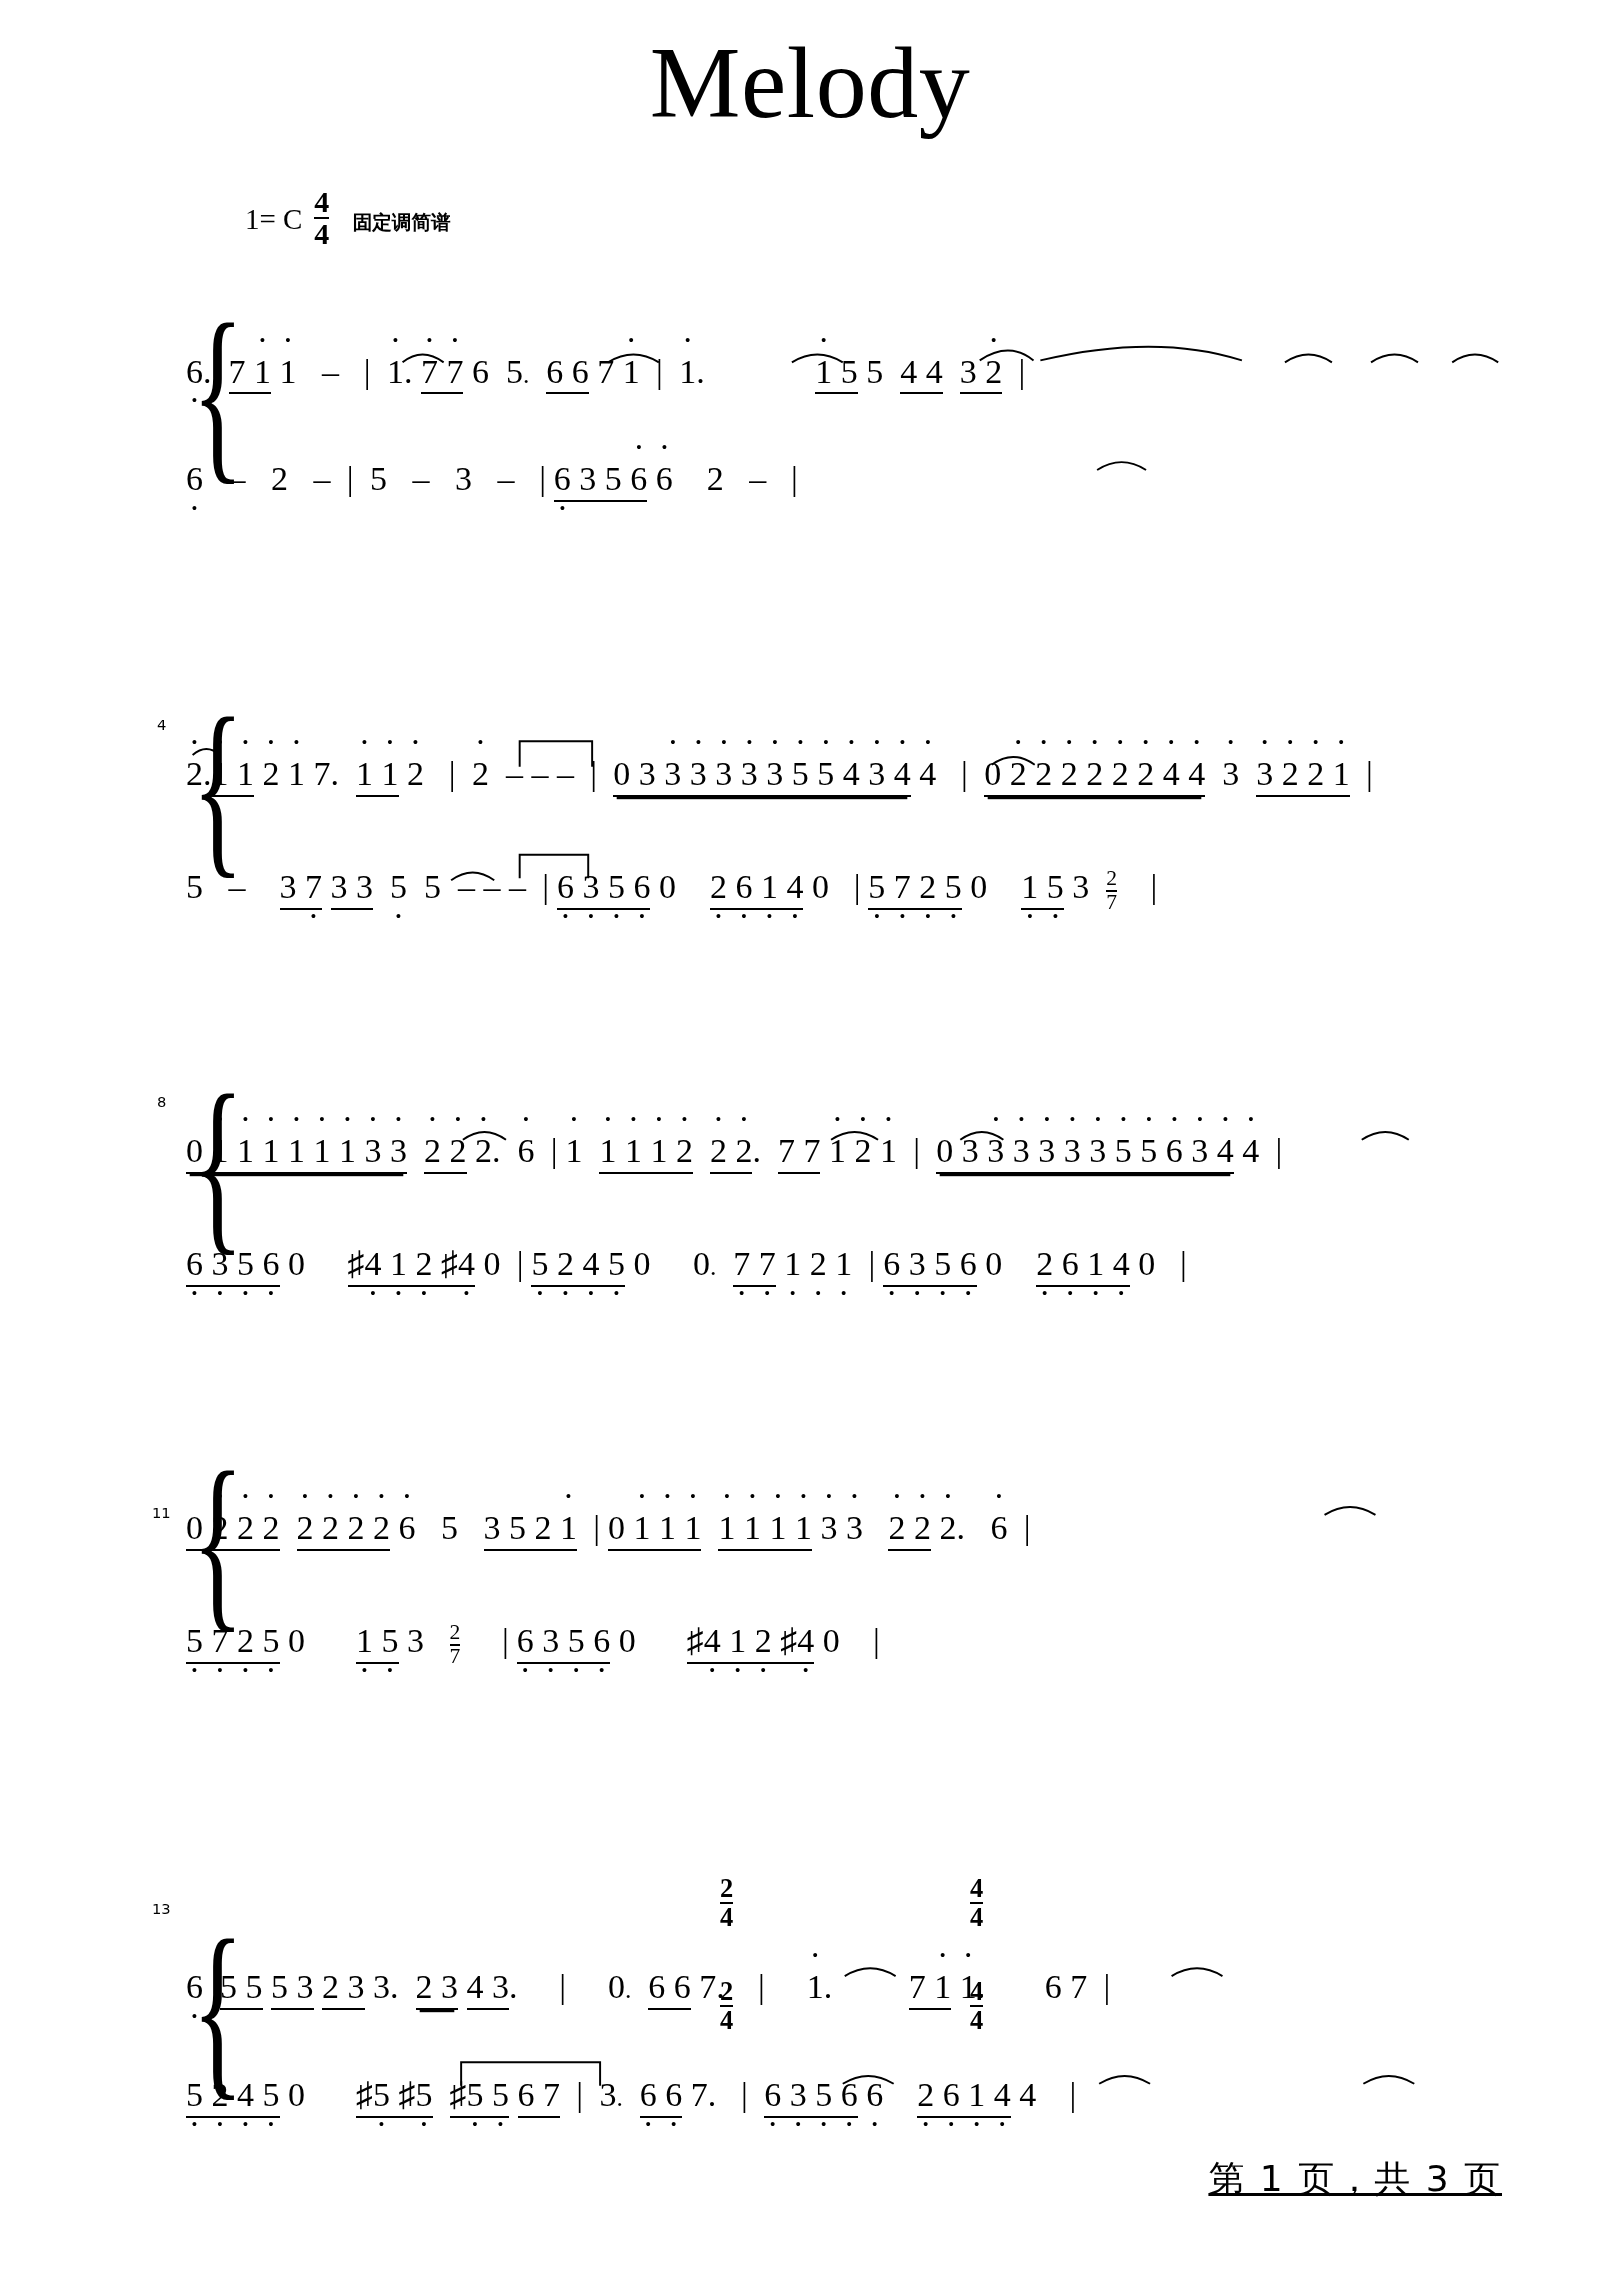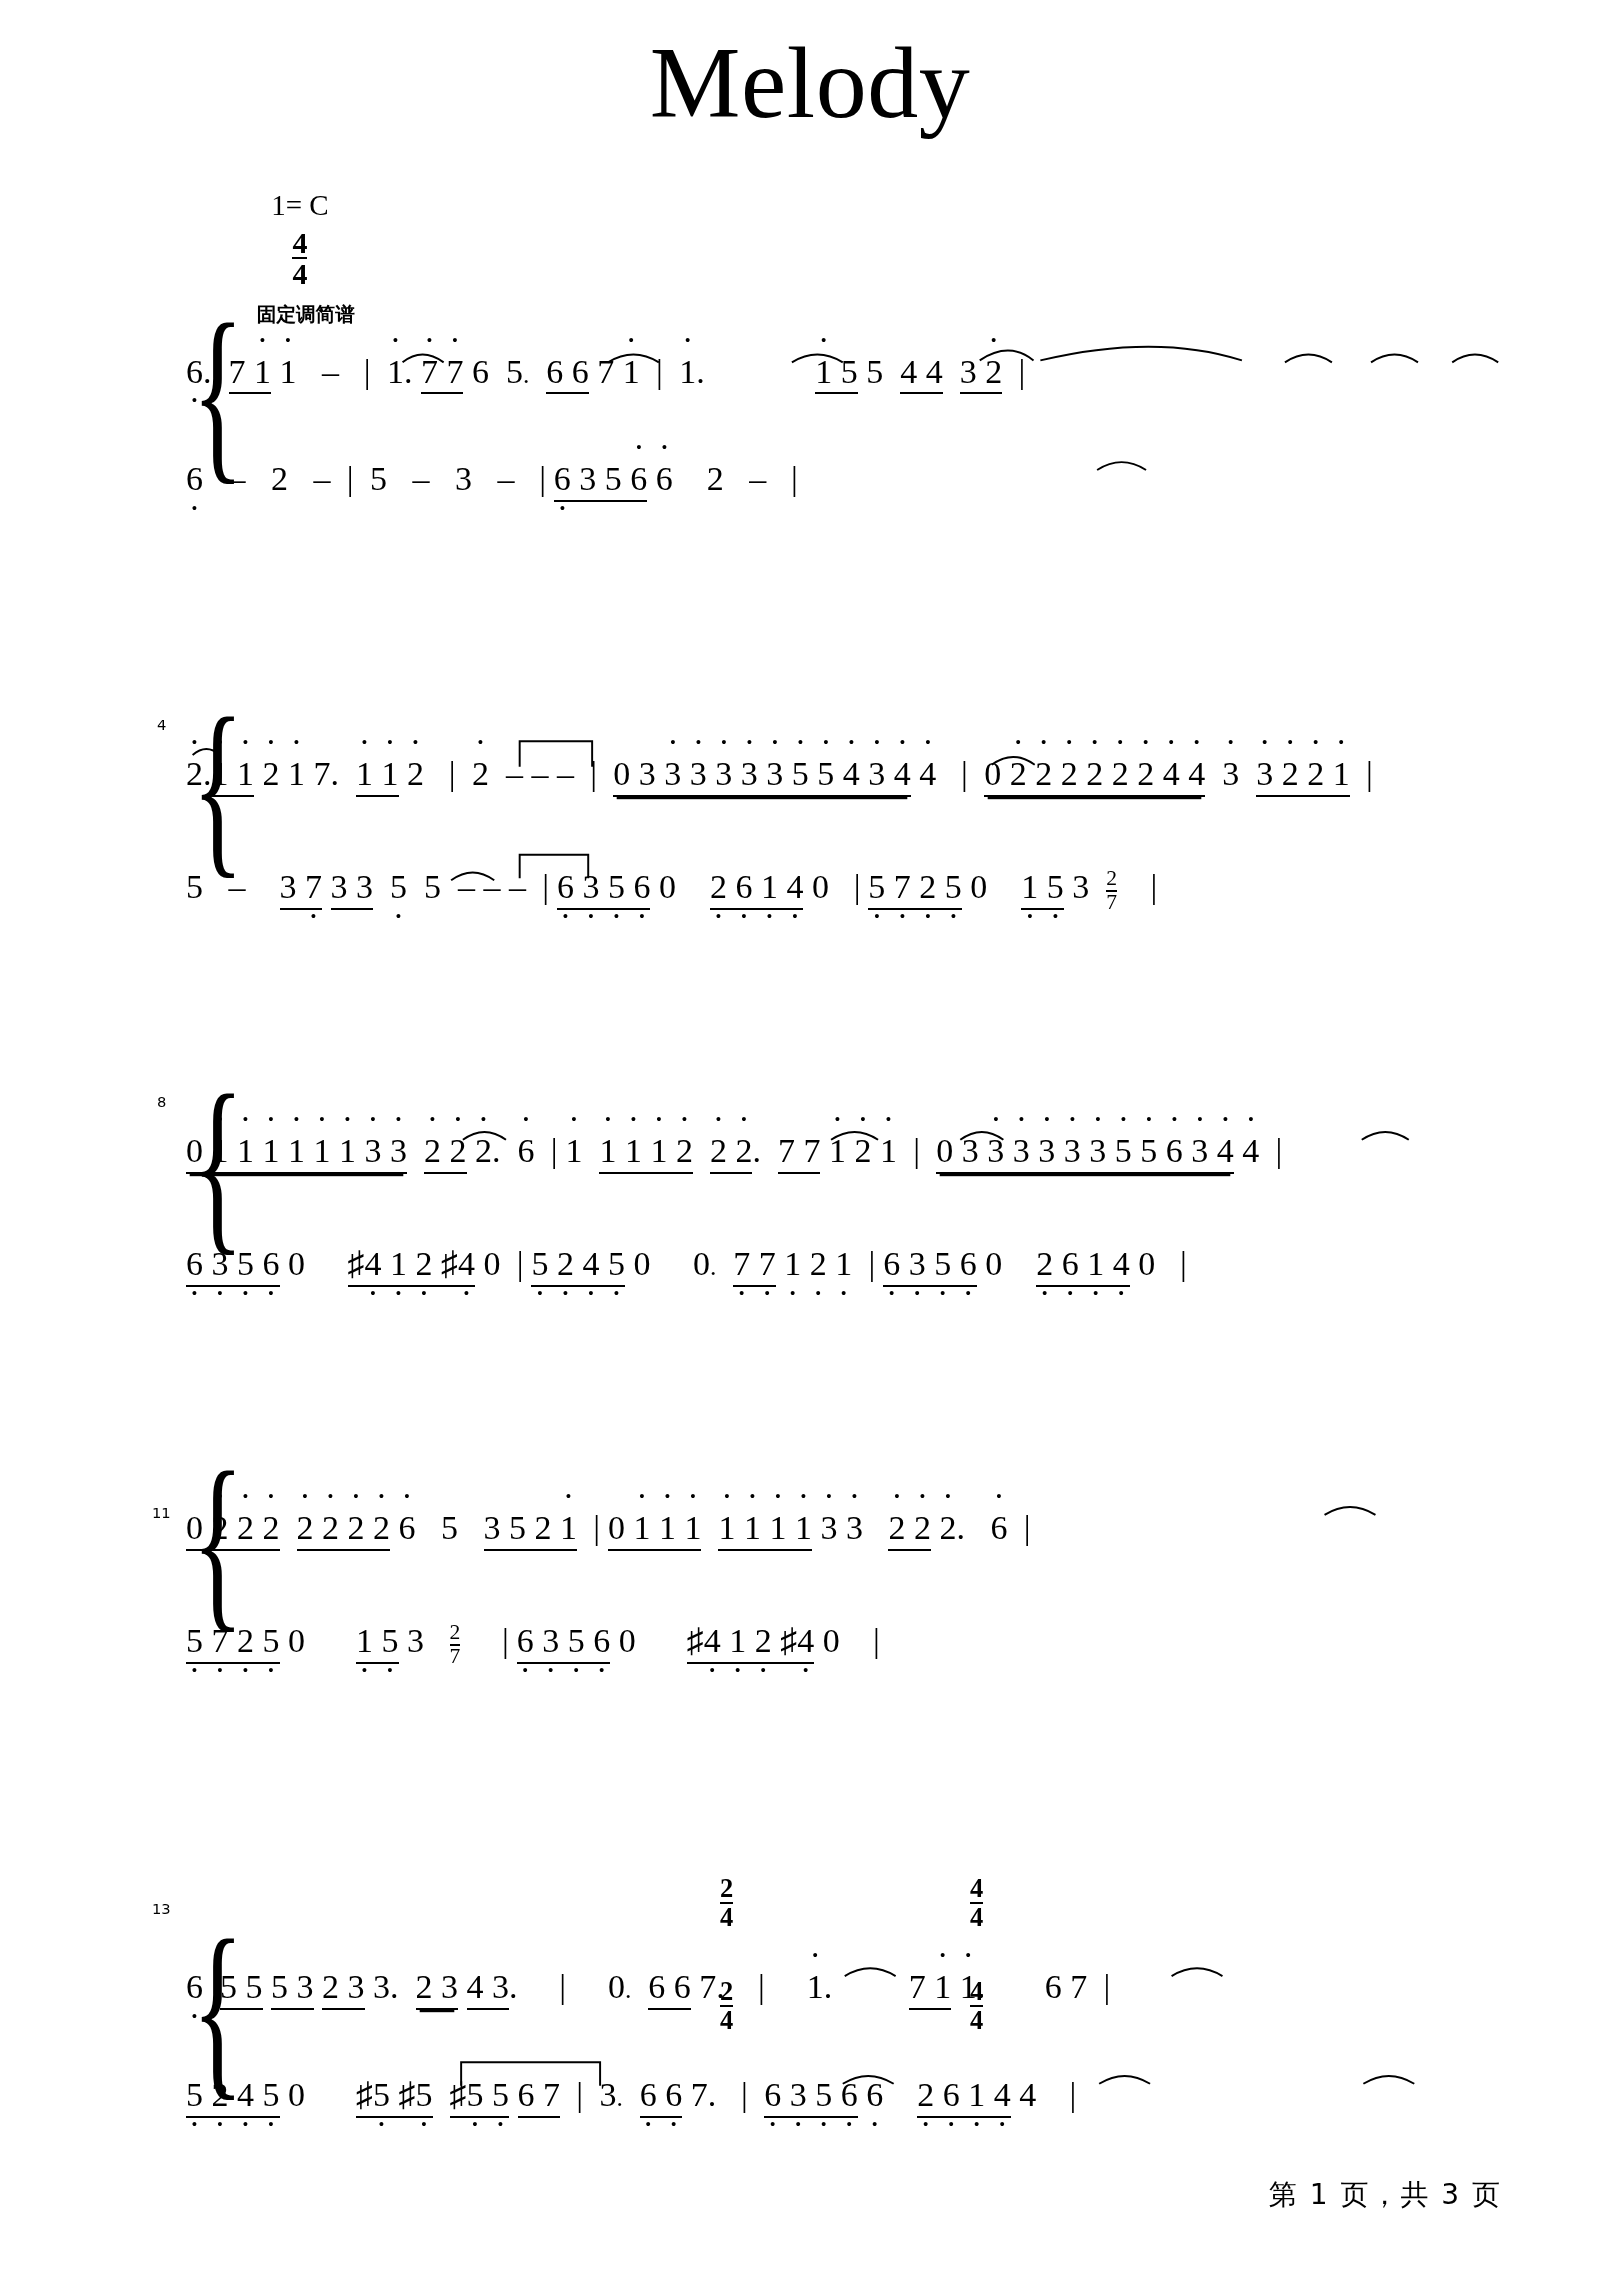--- a/index.html
+++ b/index.html
@@ -35,21 +35,20 @@
 
   
   .keyblock {
     position: absolute;
     top: 189px;
     left: 245px;
     display: flex;
     align-items: center;
     gap: 7.8px;
     font-size: 29px;
-    flex-direction: column;
   }
   .keyblock .key {
     font-family: "Liberation Serif", serif;
     font-size: 29px;
   }
   .meter {
     display: inline-flex;
     flex-direction: column;
     align-items: center;
     line-height: 0.95;
@@ -158,24 +157,25 @@
     font-weight: 700;
   }
   .measure-num-2_4 .den, .measure-num-4_4 .den {
     border-top: 2.4px solid #000;
   }
 
   
   .footer {
     position: absolute;
     right: 118px;
-    bottom: 76px;
+    bottom: 86px;
     font-family: "DejaVu Sans", sans-serif;
-    font-size: 28px;
+    font-size: 36px;
     letter-spacing: 2px;
+    text-decoration: underline;
   }
 
   svg.overlay {
     position: absolute;
     left: 0;
     top: 0;
     pointer-events: none;
   }
 </style>
 </head>

